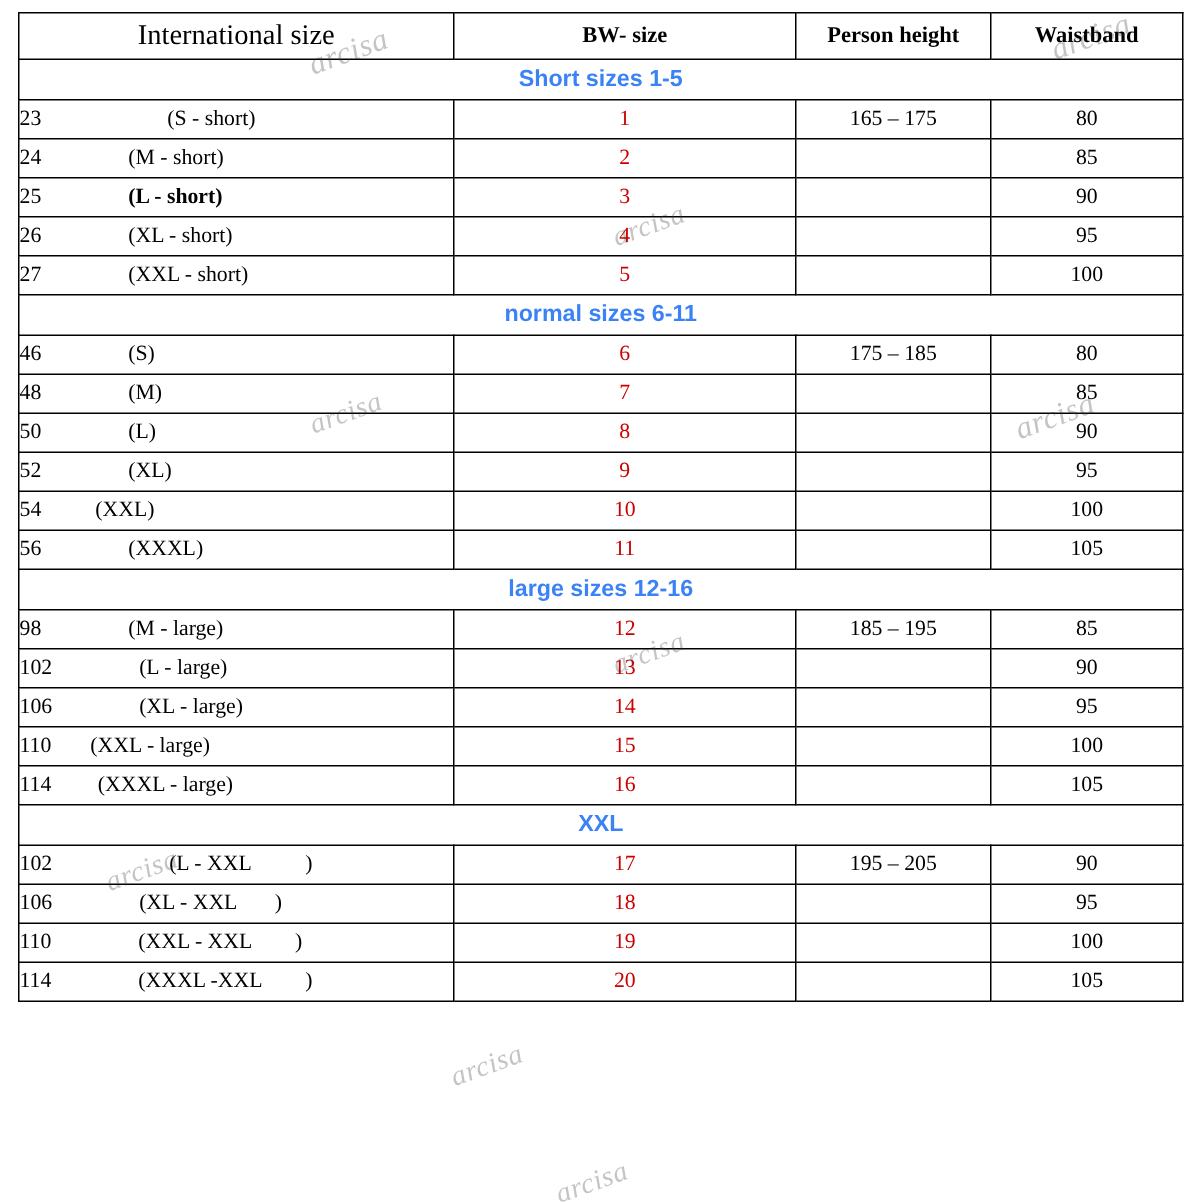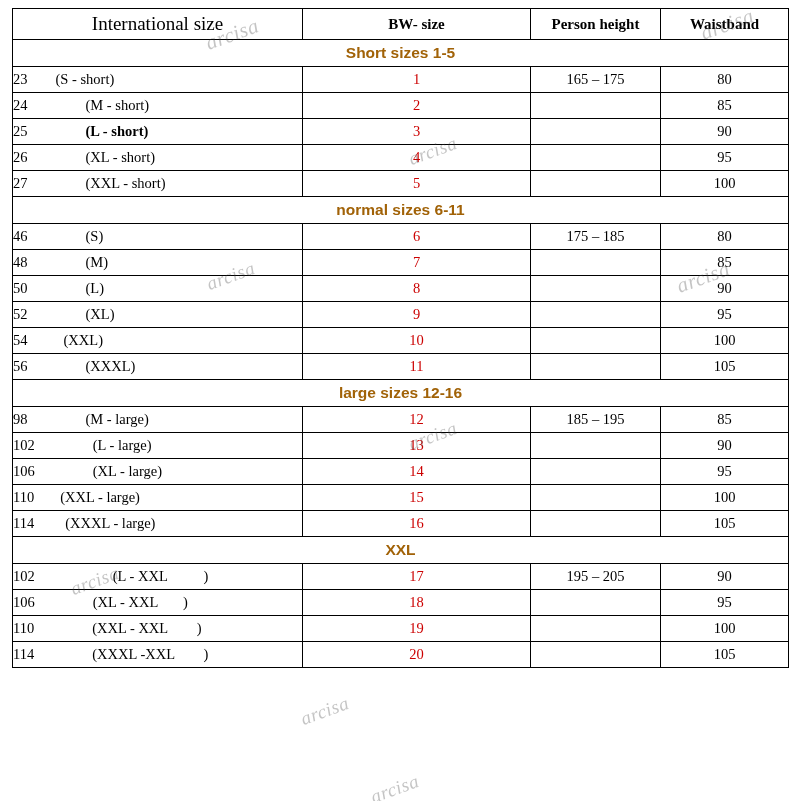--- a/index.html
+++ b/index.html
@@ -48,21 +48,21 @@
     font-size: 15px;
     height: 30px;
   }
   tr.head td.intl {
     font-weight: normal;
     font-size: 19px;
   }
   
   tr.section td {
     text-align: center;
-    color: #a16207;
+    color: #3b82f6;
     font-weight: bold;
     font-size: 15.5px;
     height: 26px;
     font-family: "Liberation Sans", sans-serif;
   }
   td.num {
     padding-left: 6px;
     text-align: left;
     font-weight: bold;
     font-size: 14.5px;
@@ -116,21 +116,21 @@
         <tr class="head">
           <td class="intl">International size</td>
           <td>BW- size</td>
           <td>Person height</td>
           <td>Waistband</td>
         </tr>
         <tr class="section">
           <td colspan="4">Short sizes 1-5</td>
         </tr>
         <tr>
-          <td class="num">23<span style="margin-left: 28px; white-space: pre;">(S - short)</span></td>
+          <td class="num">23<span style="margin-left: 84px; white-space: pre;">(S - short)</span></td>
           <td class="bw">1</td>
           <td class="ph">165 – 175</td>
           <td class="wb">80</td>
         </tr>
         <tr>
           <td class="num">24<span style="margin-left: 58px; white-space: pre;">(M - short)</span></td>
           <td class="bw">2</td>
           <td class="ph"></td>
           <td class="wb">85</td>
         </tr>

